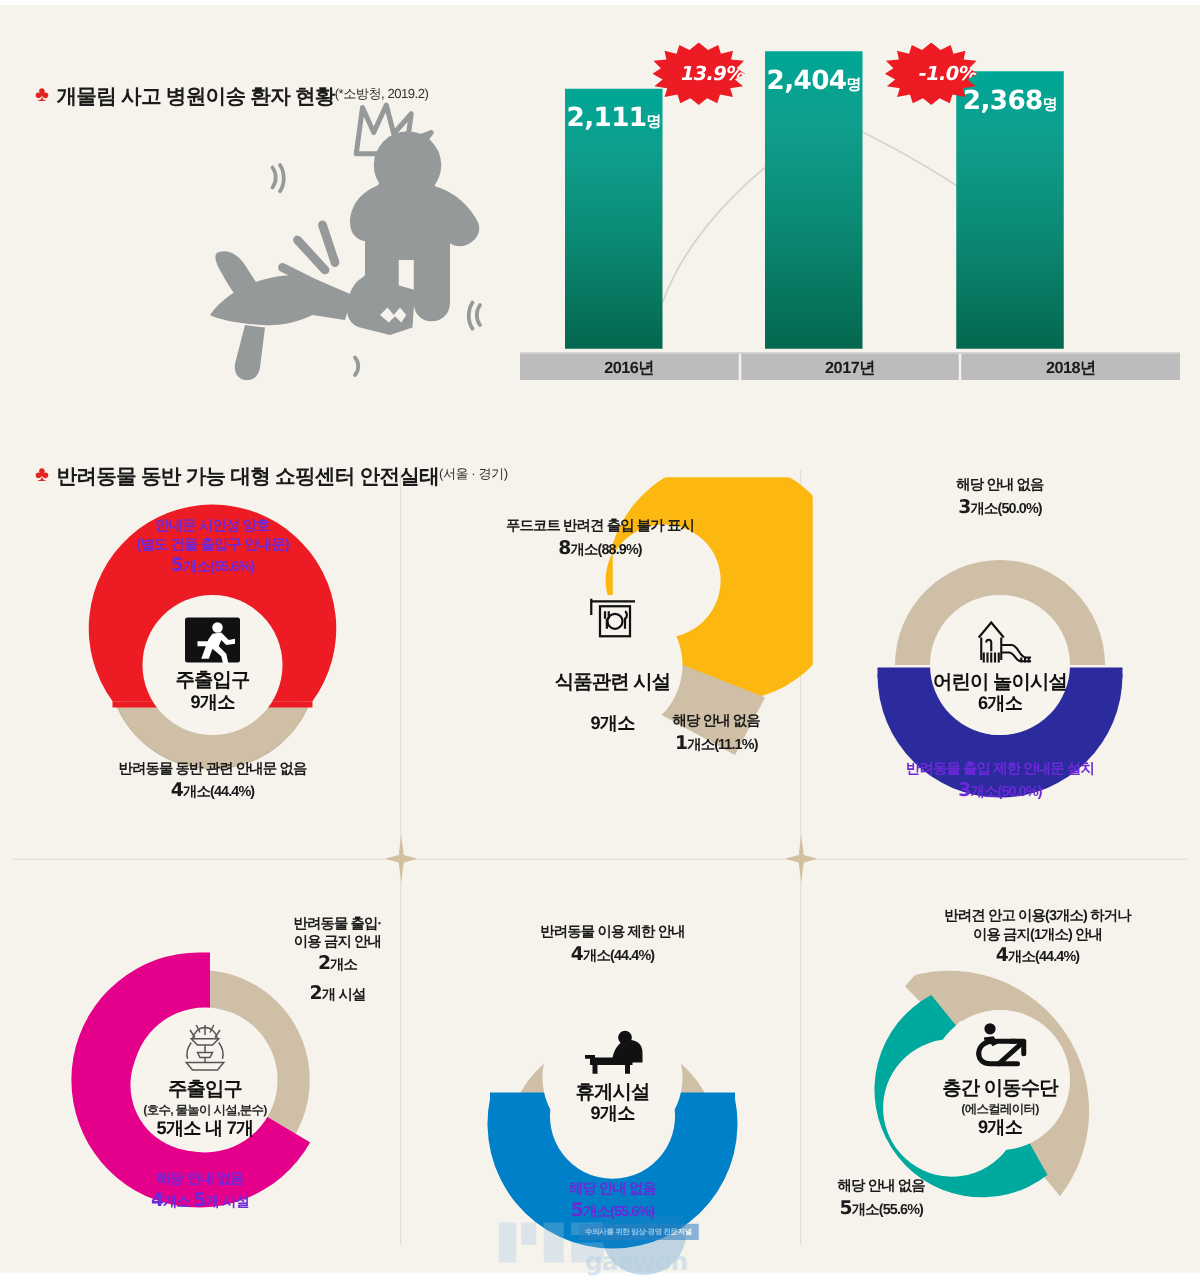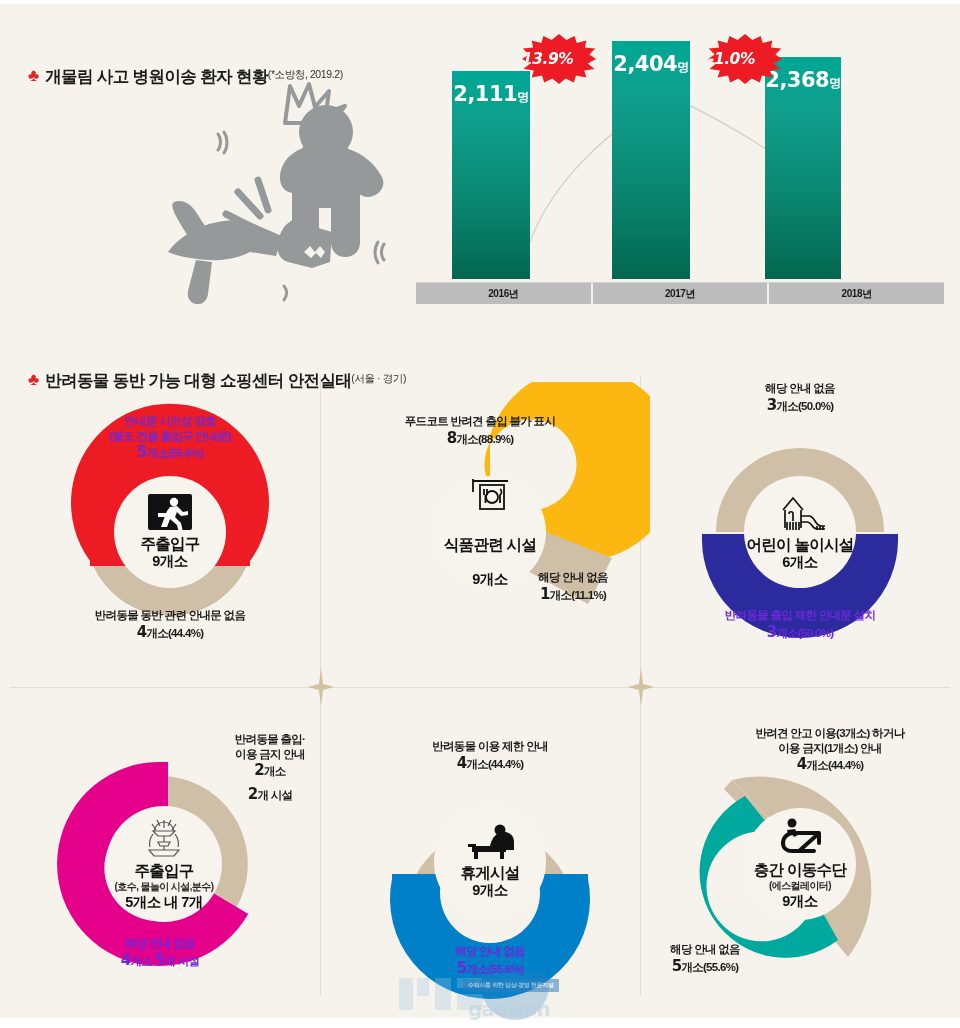--- a/index.html
+++ b/index.html
@@ -53,29 +53,29 @@
   }
   .bar-val .unit { font-size: 12px; font-weight: bold; letter-spacing: -0.5px; }
   #axis {
     position: absolute; left: 4px; bottom: 0px; width: 528px; height: 22px;
     background: #bcbcbc;
     border-top: 1px solid #d4d4d4;
     display: flex;
   }
   .axis-cell {
     flex: 1 1 0; display: flex; align-items: center; justify-content: center;
-    font-size: 10px; font-weight: bold; color: #1b1b1b; letter-spacing: -0.4px;
+    font-size: 13px; font-weight: bold; color: #1b1b1b; letter-spacing: -0.4px;
     border-right: 2px solid #f6f3ec;
   }
   .axis-cell:last-child { border-right: none; }
 
   
   .burst {
     position: absolute; width: 74px; height: 50px;
-    display: flex; align-items: center; justify-content: flex-start;
+    display: flex; align-items: center; justify-content: flex-end;
     background: #ed1c24;
     clip-path: polygon(50% 0%, 60% 12%, 71% 4%, 74% 18%, 87% 13%, 85% 27%, 99% 29%,
                        91% 41%, 100% 50%, 89% 59%, 98% 70%, 84% 73%, 87% 87%, 73% 83%,
                        70% 97%, 59% 89%, 50% 100%, 41% 89%, 30% 97%, 27% 83%, 13% 87%,
                        16% 73%, 2% 70%, 11% 59%, 0% 50%, 9% 41%, 1% 29%, 15% 27%,
                        13% 13%, 26% 18%, 29% 4%, 40% 12%);
     z-index: 6;
   }
   .burst-label {
     color: #ffffff; font-style: italic; font-weight: bold;
@@ -203,21 +203,21 @@
     </div>
 
     <div class="bar-wrap" style="left:200px; width:78px; height:238px;">
       <div class="bar" style="height:100%;">
         <div class="bar-val">
           <span class="num">2,404</span><span class="unit">명</span>
         </div>
       </div>
     </div>
 
-    <div class="bar-wrap" style="left:353px; width:76px; height:222px;border-radius:19px;">
+    <div class="bar-wrap" style="left:353px; width:86px; height:222px;border-radius:19px;">
       <div class="bar" style="height:100%;">
         <div class="bar-val">
           <span class="num">2,368</span><span class="unit">명</span>
         </div>
       </div>
     </div>
 
     <div class="burst" style="left:110px; top:2px;">
       <span class="burst-label">13.9%</span>
     </div>

